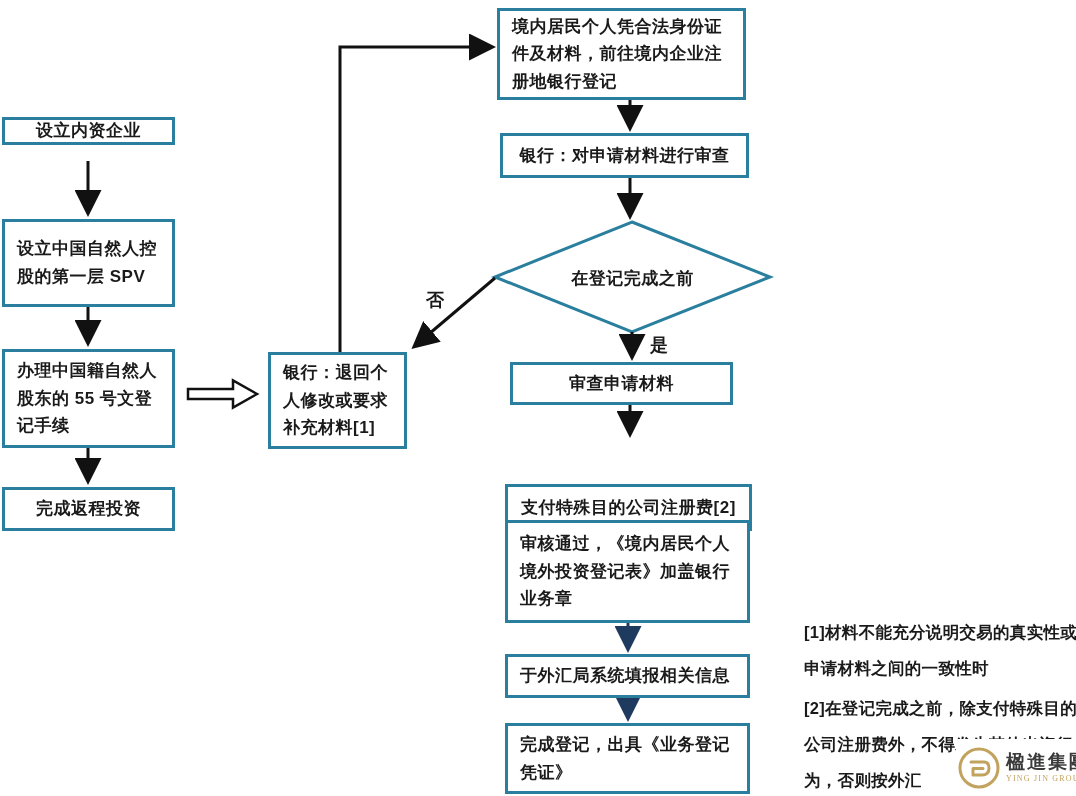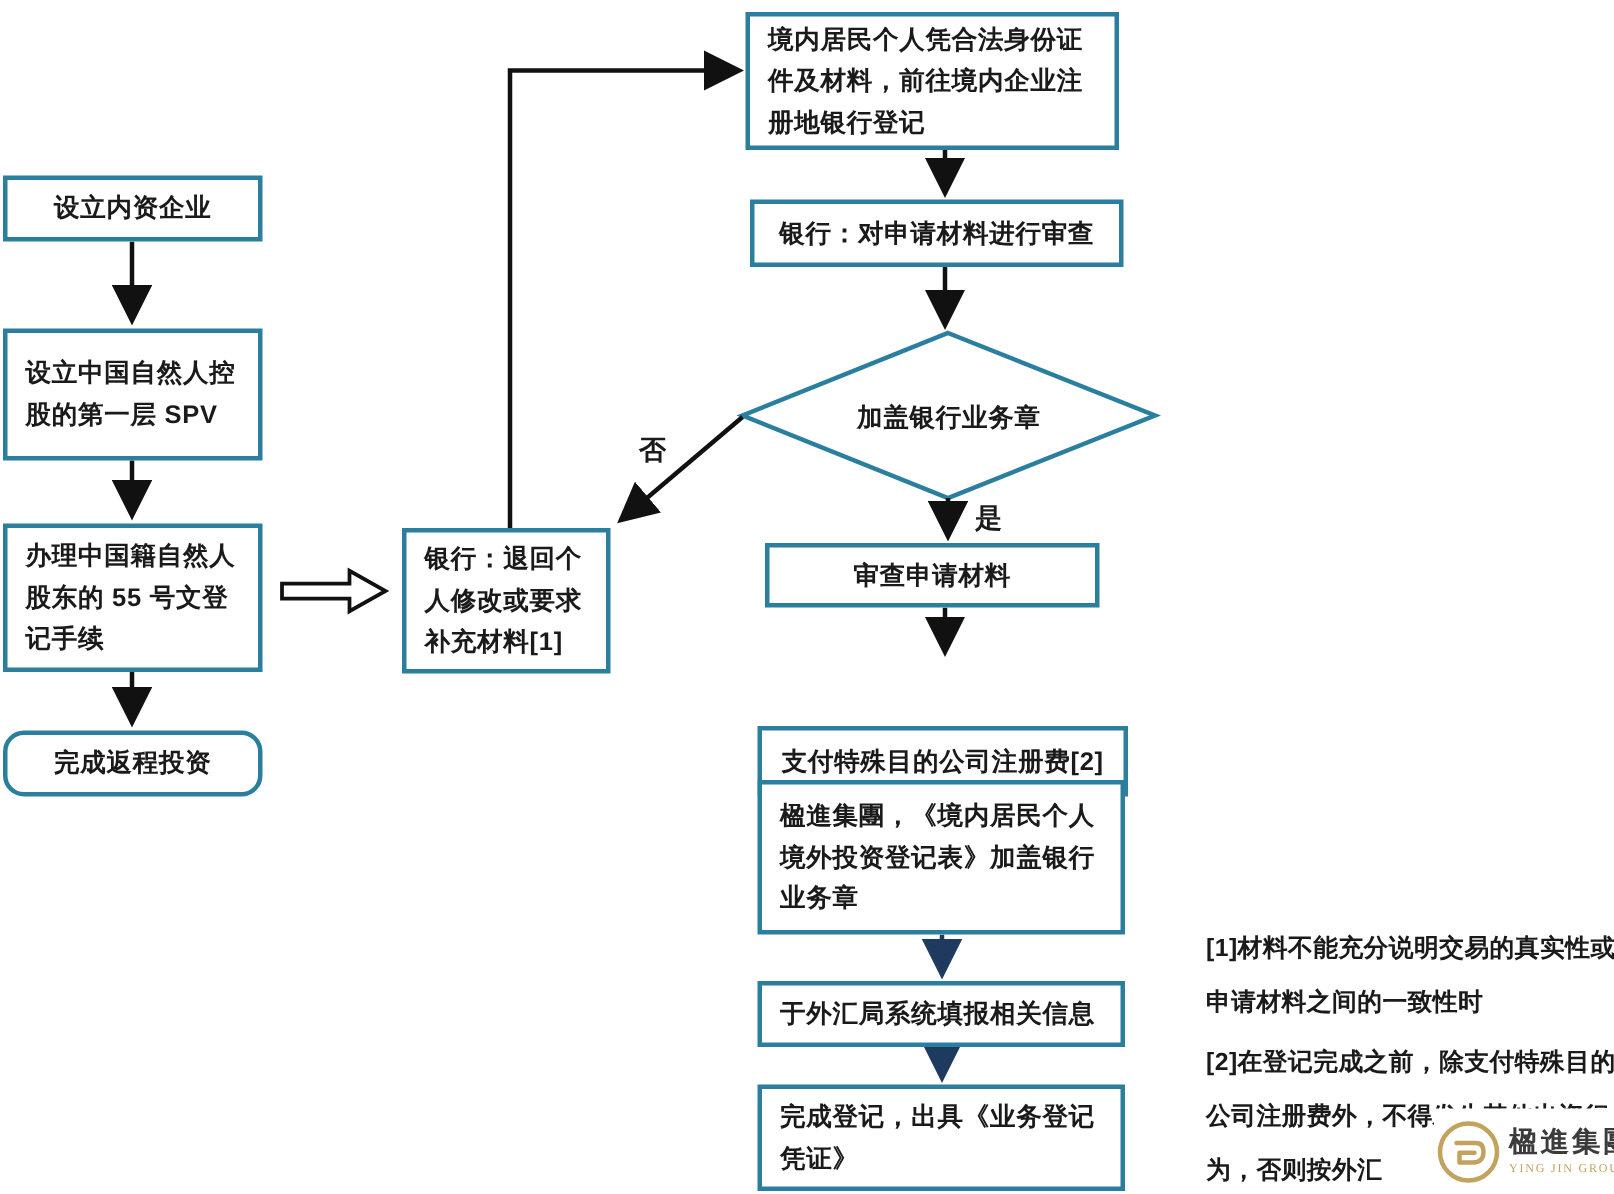--- a/index.html
+++ b/index.html
@@ -84,62 +84,62 @@
     <line class="s-black" x1="495" y1="278" x2="416" y2="345" marker-end="url(#mk-black)"></line>
 
     <line class="s-black" x1="632" y1="332" x2="632" y2="355" marker-end="url(#mk-black)"></line>
 
     <line class="s-black" x1="630" y1="405" x2="630" y2="432" marker-end="url(#mk-black)"></line>
     <line class="s-navy" x1="630" y1="487" x2="630" y2="512" marker-end="url(#mk-navy)"></line>
     <line class="s-navy" x1="628" y1="623" x2="628" y2="647" marker-end="url(#mk-navy)"></line>
     <line class="s-navy" x1="628" y1="698" x2="628" y2="716" marker-end="url(#mk-navy)"></line>
   </svg>
 
-  <div class="node center" style="left:2px;top:117px;width:173px;height:44px;font-family:Liberation Serif, serif;">
+  <div class="node center" style="left:2px;top:117px;width:173px;height:28px;font-family:Liberation Serif, serif;">
     <span>设立内资企业</span>
   </div>
   <div class="node" style="left:2px;top:219px;width:173px;height:88px;">
     <span>设立中国自然人控股的第一层 SPV</span>
   </div>
   <div class="node" style="left:2px;top:349px;width:173px;height:99px;">
     <span>办理中国籍自然人股东的 55 号文登记手续</span>
   </div>
-  <div class="node center" style="left:2px;top:487px;width:173px;height:44px;border-radius:14px;">
+  <div class="node center" style="left:2px;top:487px;width:173px;height:44px;">
     <span>完成返程投资</span>
   </div>
 
   <div class="node" style="left:268px;top:352px;width:139px;height:97px;align-items:flex-end;">
     <span>银行：退回个人修改或要求补充材料[1]</span>
   </div>
 
   <div class="node" style="left:497px;top:8px;width:249px;height:92px;">
     <span>境内居民个人凭合法身份证件及材料，前往境内企业注册地银行登记</span>
   </div>
   <div class="node center" style="left:500px;top:133px;width:249px;height:45px;">
     <span>银行：对申请材料进行审查</span>
   </div>
 
   <div class="diamond-label">
-    <span>加盖银行业务章</span>
+    <span>在登记完成之前</span>
   </div>
   <div class="label" style="left:426px;top:288px;">
     <span>否</span>
   </div>
   <div class="label" style="left:650px;top:333px;">
     <span>是</span>
   </div>
 
   <div class="node center" style="left:510px;top:362px;width:223px;height:43px;">
     <span>审查申请材料</span>
   </div>
   <div class="node center" style="left:505px;top:440px;width:247px;height:47px;margin-top:44px;">
     <span>支付特殊目的公司注册费[2]</span>
   </div>
   <div class="node" style="left:505px;top:520px;width:245px;height:103px;">
-    <span>楹進集團，《境内居民个人境外投资登记表》加盖银行业务章</span>
+    <span>审核通过，《境内居民个人境外投资登记表》加盖银行业务章</span>
   </div>
   <div class="node" style="left:505px;top:723px;width:245px;height:71px;">
     <span>完成登记，出具《业务登记凭证》</span>
   </div>
   <div class="node" style="left:505px;top:654px;width:245px;height:44px;">
     <span>于外汇局系统填报相关信息</span>
   </div>
 
   <div id="footnotes">
     <p class="footnote">[1]材料不能充分说明交易的真实性或申请材料之间的一致性时</p>

